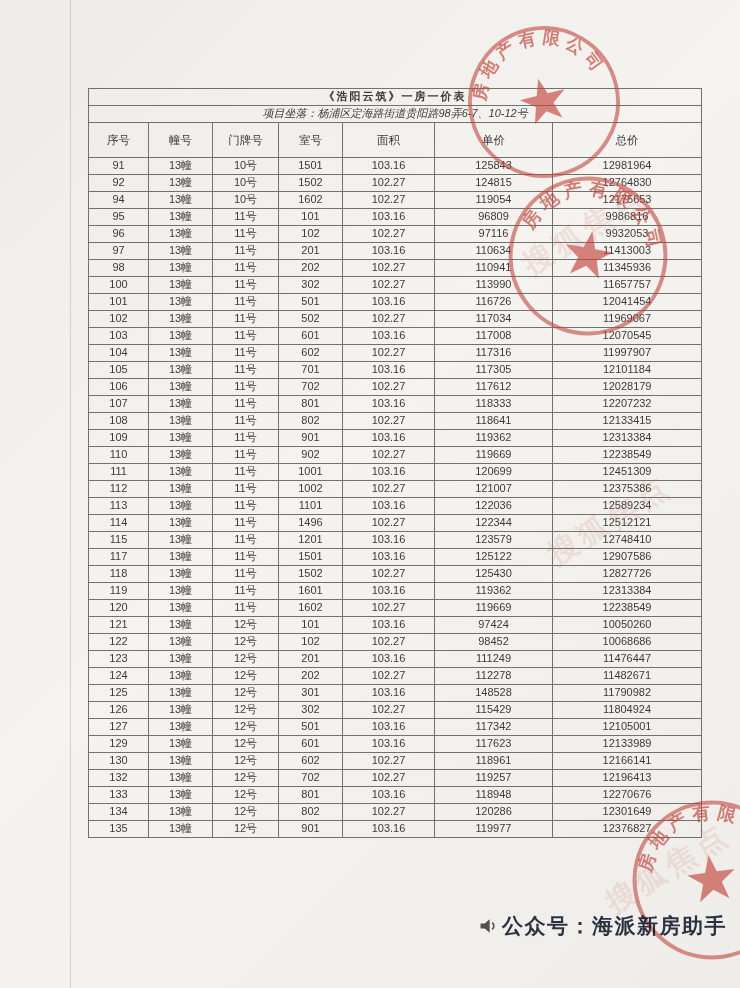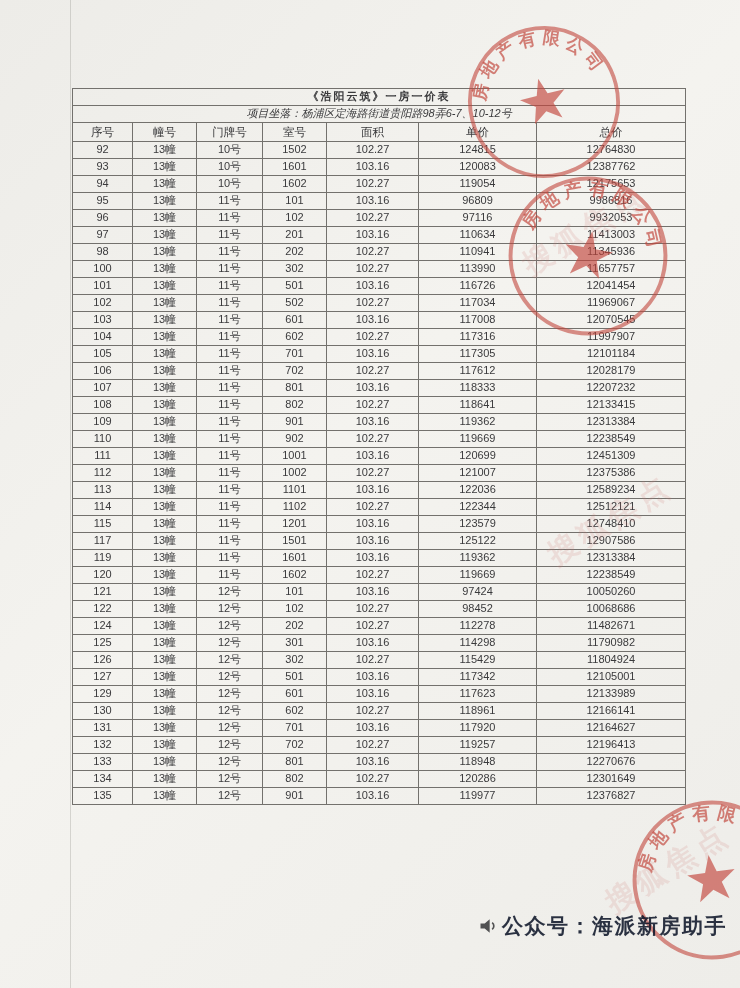--- a/index.html
+++ b/index.html
@@ -8,33 +8,33 @@
     position:relative;
     overflow:hidden;
     background:linear-gradient(135deg, #edece8 0%, #f4f3ef 45%, #eeede9 100%);
     font-family:"Liberation Sans","DejaVu Sans",sans-serif;
   }
   .paper-crease {
     position:absolute; left:70px; top:0; width:1px; height:988px;
     background:rgba(120,118,112,.25);
   }
   .doc-table {
-    position:absolute; left:72px; top:88px; width:613px;
+    position:absolute; left:88px; top:88px; width:613px;
     border-collapse:collapse; table-layout:fixed;
   }
   .doc-table th, .doc-table td {
     border:1px solid #73716d;
     font-size:11px; color:#3a3a3c;
     text-align:center; vertical-align:middle;
     padding:0; height:17px; line-height:1.05;
     overflow:hidden; white-space:nowrap;
   }
   .title-cell { height:40px; font-size:19px; font-weight:bold; color:#242428; letter-spacing:2px; }
   .location-cell { height:25px; text-align:left; font-size:12.5px; padding-left:6px; color:#2e2e32;font-style:italic; }
-  .doc-table th { font-size:11.5px; font-weight:normal; height:19px; }
+  .doc-table th { font-size:11.5px; font-weight:normal; height:35px; }
   
   .stamp { position:absolute; pointer-events:none; }
   .stamp-ring { fill:none; stroke:#c2463c; stroke-width:4.5; opacity:.6; }
   .stamp-text { fill:#c2463c; font-size:20px; font-weight:bold; letter-spacing:6px; opacity:.68; }
   .stamp-star { fill:#c2463c; opacity:.66; }
   .stamp-1 { left:458px; top:16px; width:172px; height:172px; transform:rotate(-14deg); }
   .stamp-2 { left:498px; top:166px; width:180px; height:180px; transform:rotate(10deg); }
   .stamp-3 { left:622px; top:790px; width:180px; height:180px; transform:rotate(-8deg); }
   
   .wm-diag {
@@ -84,38 +84,38 @@
         <th>幢号</th>
         <th>门牌号</th>
         <th>室号</th>
         <th>面积</th>
         <th>单价</th>
         <th>总价</th>
       </tr>
   </thead>
   <tbody id="table-body">
       <tr>
+        <td>91</td>
+        <td>13幢</td>
+        <td>10号</td>
+        <td>1501</td>
+        <td>103.16</td>
+        <td>125843</td>
+        <td>12981964</td>
+      </tr>
+      <tr>
         <td>92</td>
         <td>13幢</td>
         <td>10号</td>
         <td>1502</td>
         <td>102.27</td>
         <td>124815</td>
         <td>12764830</td>
       </tr>
       <tr>
-        <td>93</td>
-        <td>13幢</td>
-        <td>10号</td>
-        <td>1601</td>
-        <td>103.16</td>
-        <td>120083</td>
-        <td>12387762</td>
-      </tr>
-      <tr>
         <td>94</td>
         <td>13幢</td>
         <td>10号</td>
         <td>1602</td>
         <td>102.27</td>
         <td>119054</td>
         <td>12175653</td>
       </tr>
       <tr>
         <td>95</td>
@@ -276,21 +276,21 @@
         <td>11号</td>
         <td>1101</td>
         <td>103.16</td>
         <td>122036</td>
         <td>12589234</td>
       </tr>
       <tr>
         <td>114</td>
         <td>13幢</td>
         <td>11号</td>
-        <td>1102</td>
+        <td>1496</td>
         <td>102.27</td>
         <td>122344</td>
         <td>12512121</td>
       </tr>
       <tr>
         <td>115</td>
         <td>13幢</td>
         <td>11号</td>
         <td>1201</td>
         <td>103.16</td>
@@ -300,20 +300,29 @@
       <tr>
         <td>117</td>
         <td>13幢</td>
         <td>11号</td>
         <td>1501</td>
         <td>103.16</td>
         <td>125122</td>
         <td>12907586</td>
       </tr>
       <tr>
+        <td>118</td>
+        <td>13幢</td>
+        <td>11号</td>
+        <td>1502</td>
+        <td>102.27</td>
+        <td>125430</td>
+        <td>12827726</td>
+      </tr>
+      <tr>
         <td>119</td>
         <td>13幢</td>
         <td>11号</td>
         <td>1601</td>
         <td>103.16</td>
         <td>119362</td>
         <td>12313384</td>
       </tr>
       <tr>
         <td>120</td>
@@ -336,35 +345,44 @@
       <tr>
         <td>122</td>
         <td>13幢</td>
         <td>12号</td>
         <td>102</td>
         <td>102.27</td>
         <td>98452</td>
         <td>10068686</td>
       </tr>
       <tr>
+        <td>123</td>
+        <td>13幢</td>
+        <td>12号</td>
+        <td>201</td>
+        <td>103.16</td>
+        <td>111249</td>
+        <td>11476447</td>
+      </tr>
+      <tr>
         <td>124</td>
         <td>13幢</td>
         <td>12号</td>
         <td>202</td>
         <td>102.27</td>
         <td>112278</td>
         <td>11482671</td>
       </tr>
       <tr>
         <td>125</td>
         <td>13幢</td>
         <td>12号</td>
         <td>301</td>
         <td>103.16</td>
-        <td>114298</td>
+        <td>148528</td>
         <td>11790982</td>
       </tr>
       <tr>
         <td>126</td>
         <td>13幢</td>
         <td>12号</td>
         <td>302</td>
         <td>102.27</td>
         <td>115429</td>
         <td>11804924</td>
@@ -388,29 +406,20 @@
         <td>12133989</td>
       </tr>
       <tr>
         <td>130</td>
         <td>13幢</td>
         <td>12号</td>
         <td>602</td>
         <td>102.27</td>
         <td>118961</td>
         <td>12166141</td>
-      </tr>
-      <tr>
-        <td>131</td>
-        <td>13幢</td>
-        <td>12号</td>
-        <td>701</td>
-        <td>103.16</td>
-        <td>117920</td>
-        <td>12164627</td>
       </tr>
       <tr>
         <td>132</td>
         <td>13幢</td>
         <td>12号</td>
         <td>702</td>
         <td>102.27</td>
         <td>119257</td>
         <td>12196413</td>
       </tr>

